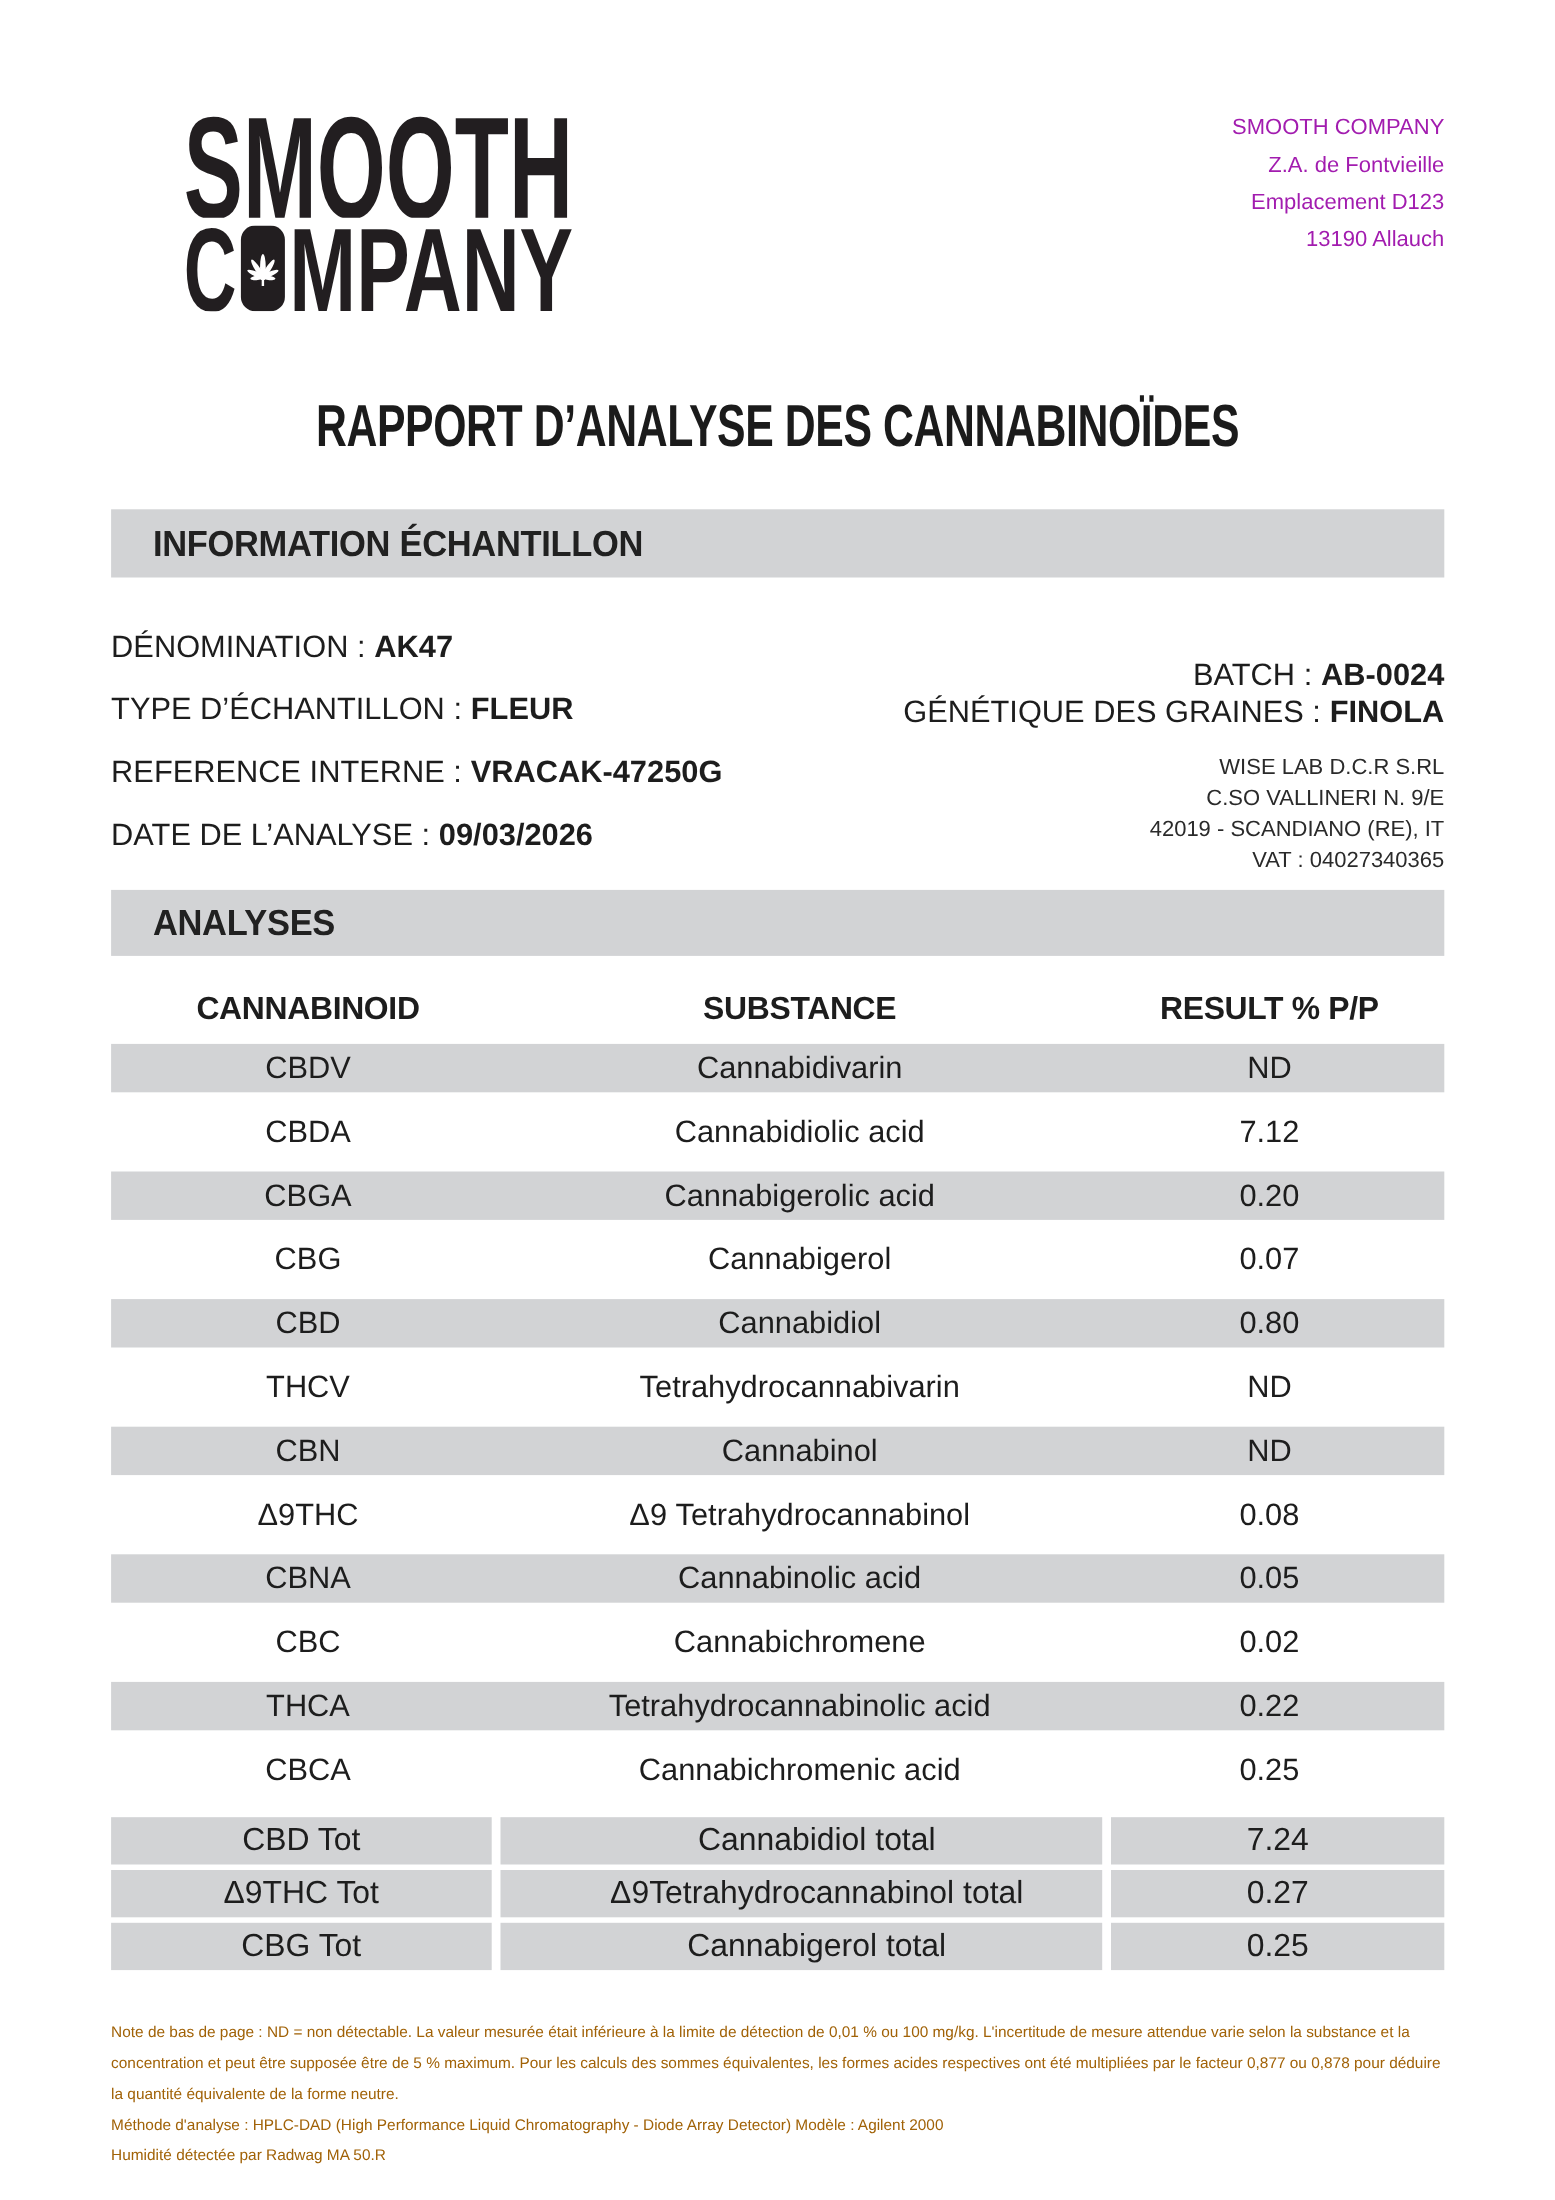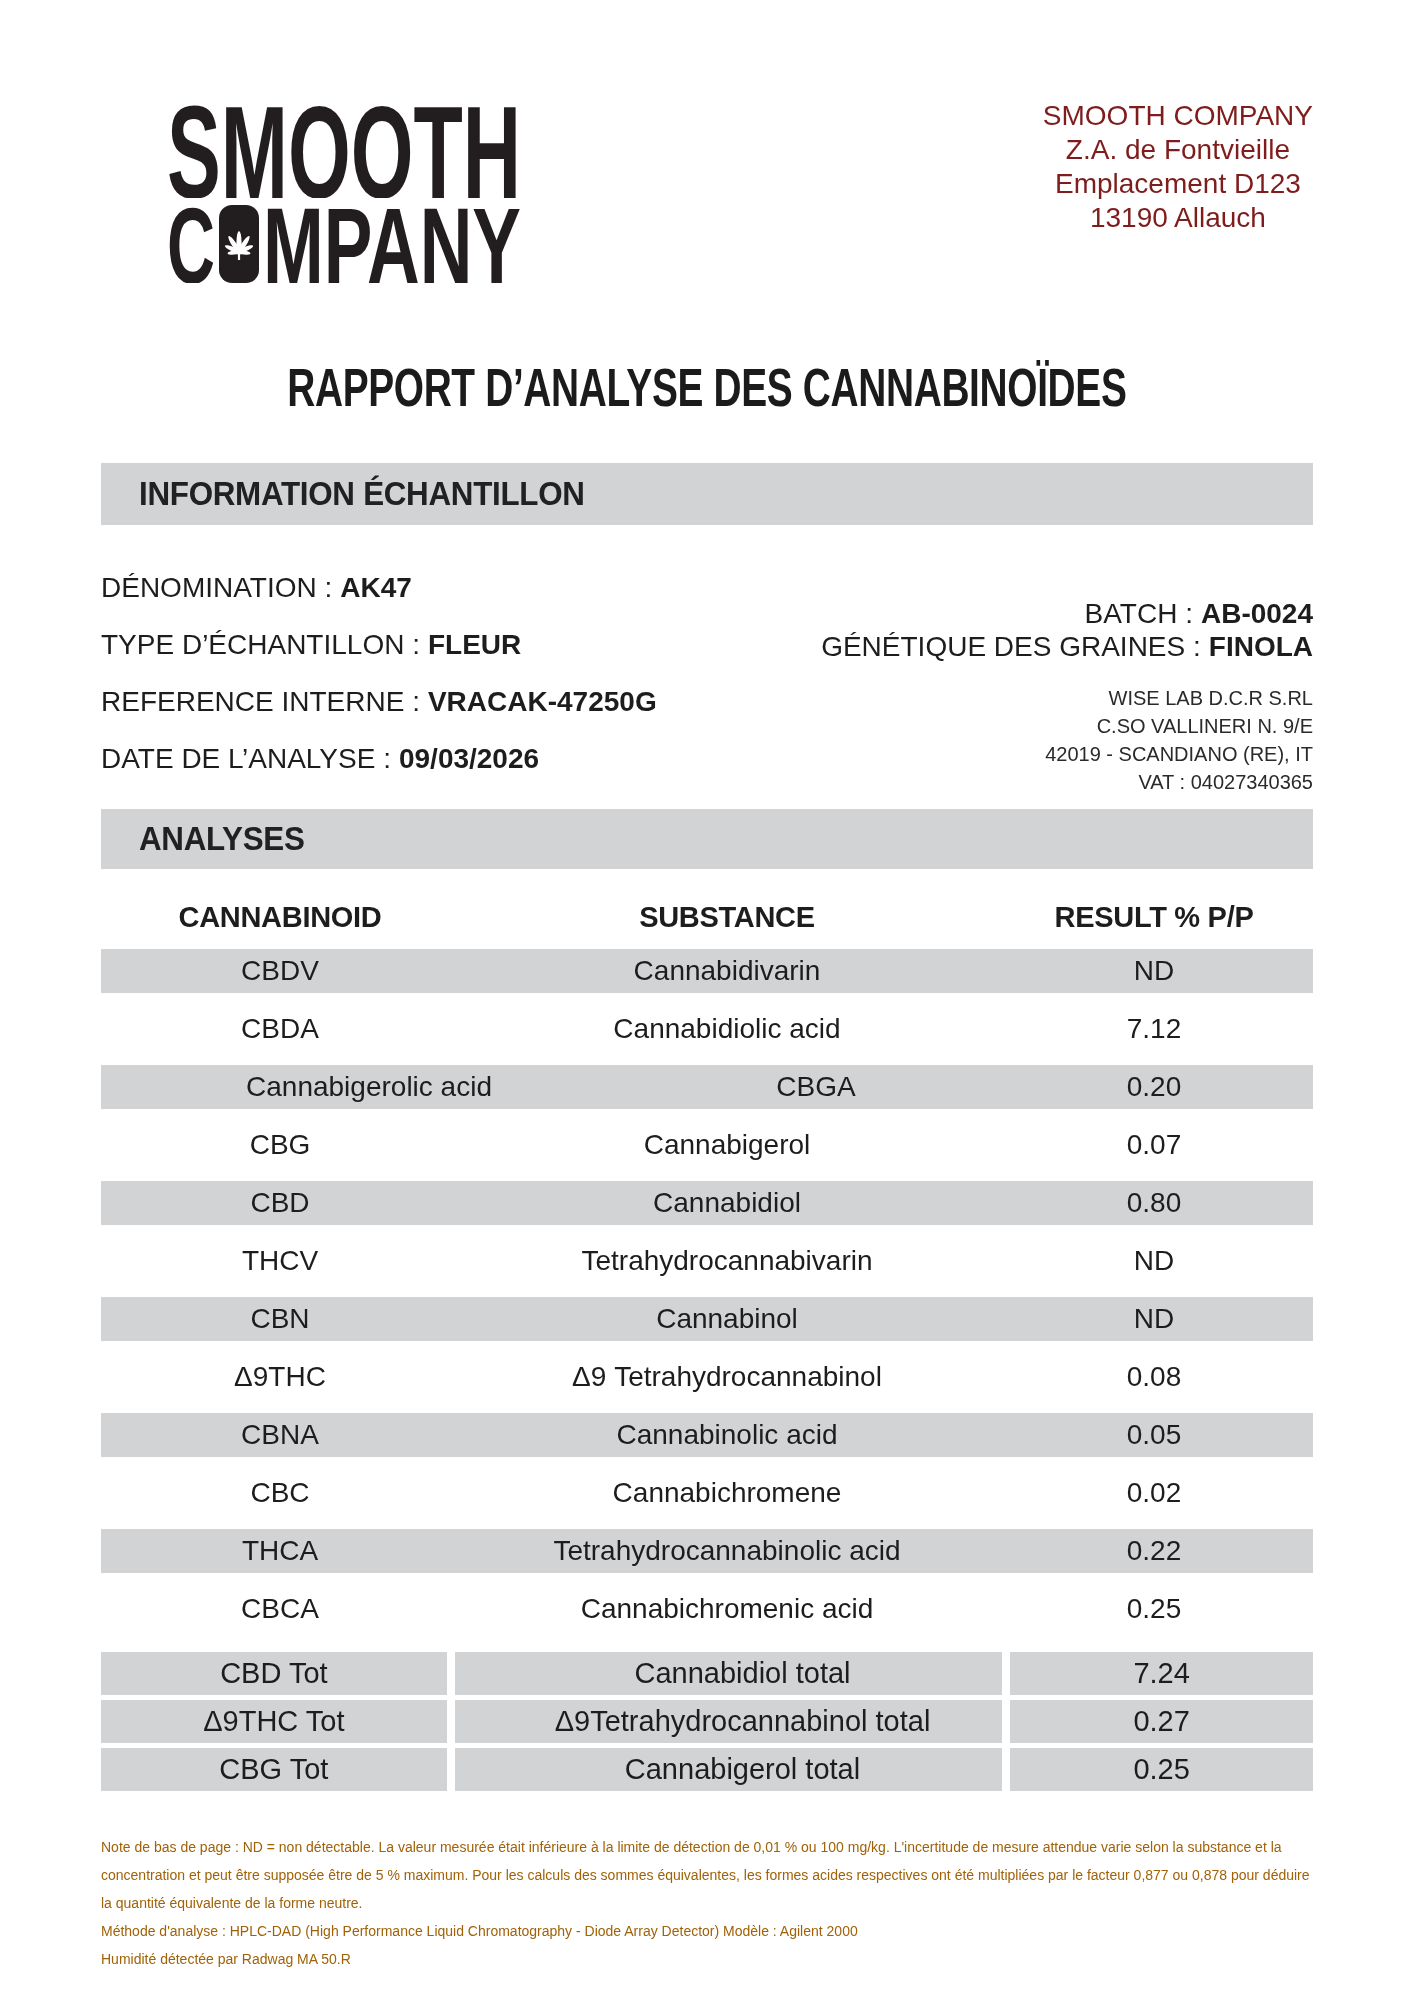--- a/index.html
+++ b/index.html
@@ -5,22 +5,22 @@
   html,body{margin:0;padding:0;background:#ffffff;}
   .page{position:relative;width:1414px;height:2000px;background:#fff;overflow:hidden;
         font-family:"Liberation Sans","DejaVu Sans",sans-serif;color:#1d1d1d;}
 
   
   .logo{position:absolute;left:167px;top:103px;width:354px;}
   .logo svg{display:block;}
   .logo text{font-family:"Liberation Sans","DejaVu Sans",sans-serif;font-weight:700;fill:#221e20;}
 
   
-  .addr{position:absolute;right:101px;top:99px;text-align:center;
-        font-size:28px;line-height:34px;color:#7f1d1d;}
+  .addr{position:absolute;right:101px;top:99px;text-align:right;
+        font-size:20px;line-height:34px;color:#a21caf;}
 
   
   .title{position:absolute;left:0;top:356px;width:100%;text-align:center;}
   .title span{display:inline-block;white-space:nowrap;font-weight:700;font-size:54px;
               letter-spacing:-0.5px;transform:scaleX(0.72);transform-origin:center;color:#1b1b1b;}
 
   
   .bar{position:absolute;left:101px;width:1212px;background:#d2d3d5;}
   .bar .bar-text{display:inline-block;font-weight:700;font-size:33px;letter-spacing:-0.3px;
                  transform:scaleX(0.95);transform-origin:left center;color:#212121;}
@@ -157,22 +157,22 @@
         <div class="cell c3">ND</div>
       </div>
 
       <div class="trow">
         <div class="cell c1">CBDA</div>
         <div class="cell c2">Cannabidiolic acid</div>
         <div class="cell c3">7.12</div>
       </div>
 
       <div class="trow">
+        <div class="cell c1">CBGA</div>
         <div class="cell c2">Cannabigerolic acid</div>
-        <div class="cell c1">CBGA</div>
         <div class="cell c3">0.20</div>
       </div>
 
       <div class="trow">
         <div class="cell c1">CBG</div>
         <div class="cell c2">Cannabigerol</div>
         <div class="cell c3">0.07</div>
       </div>
 
       <div class="trow">

